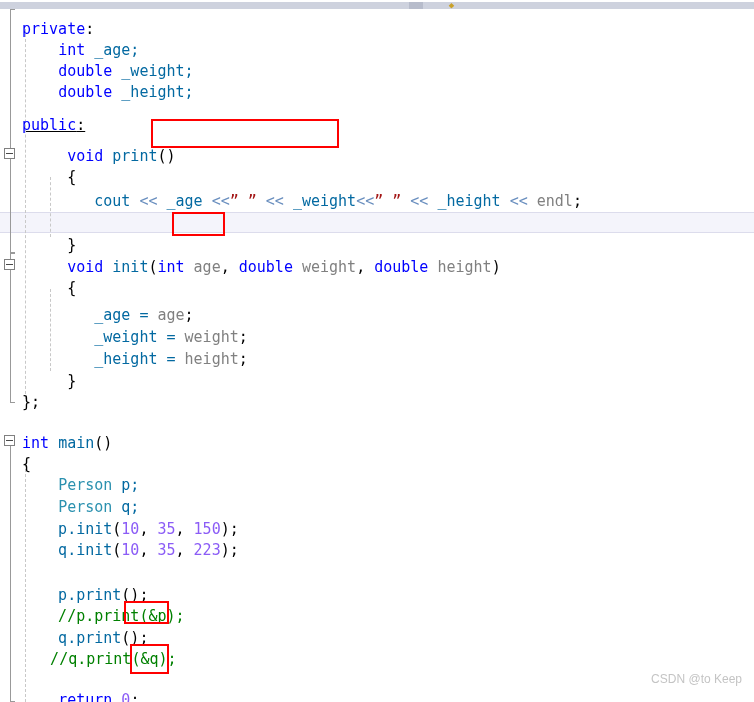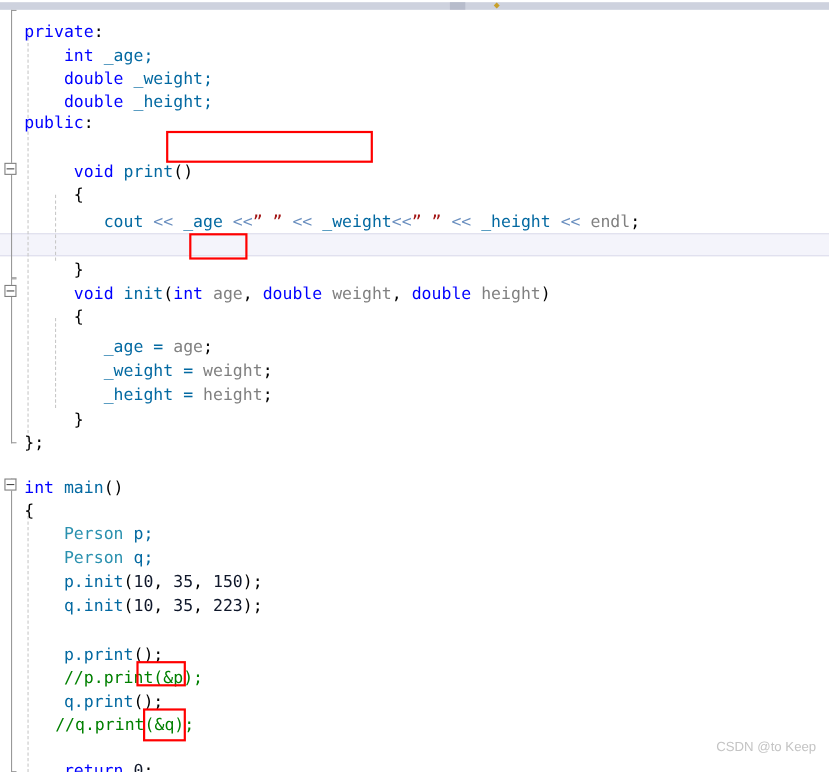--- a/index.html
+++ b/index.html
@@ -125,21 +125,21 @@
   }
 
   
   .kw   { color: #0000ff; }
   .cmt  { color: #008000; }
   .typ  { color: #2b91af; }
   .str  { color: #a31515; }
   .op   { color: #6a8fbf; }
   .id   { color: #0369a1; }
   .dim  { color: #808080; }
-  .num  { color: #0f172a; }
+  .num  { color: #8b5cf6; }
   .pun  { color: #000000; }
 
   
   .anno-box {
     position: absolute;
     border: 2px solid #ff0000;
     box-sizing: border-box;
     pointer-events: none;
   }
 
@@ -181,21 +181,21 @@
   <div class="indent-guide" style="left:25px; top:20px;  height:370px;"></div>
   <div class="indent-guide" style="left:50px; top:168px; height:60px;"></div>
   <div class="indent-guide" style="left:50px; top:280px; height:82px;"></div>
   <div class="indent-guide" style="left:25px; top:455px; height:238px;"></div>
 
   <div id="code-lines">
       <div class="code-line" style="top: 10px; left: 22px;"><span class="kw">private</span><span class="pun">:</span></div>
       <div class="code-line" style="top: 31px; left: 22px;"><span class="pun">    </span><span class="kw">int</span><span class="id"> _age;</span></div>
       <div class="code-line" style="top: 52px; left: 22px;"><span class="pun">    </span><span class="kw">double</span><span class="id"> _weight;</span></div>
       <div class="code-line" style="top: 73px; left: 22px;"><span class="pun">    </span><span class="kw">double</span><span class="id"> _height;</span></div>
-      <div class="code-line" style="top: 92px; left: 22px;"><span class="kw">public</span><span class="pun">:</span></div>
+      <div class="code-line" style="top: 106px; left: 22px; text-decoration: underline;"><span class="kw">public</span><span class="pun">:</span></div>
       <div class="code-line" style="top: 115px; left: 22px;"><span class="pun">    </span></div>
       <div class="code-line" style="top: 137px; left: 22px;"><span class="pun">     </span><span class="kw">void</span><span class="pun"> </span><span class="id">print</span><span class="pun">()</span></div>
       <div class="code-line" style="top: 158px; left: 22px;"><span class="pun">     {</span></div>
       <div class="code-line" style="top: 182px; left: 22px;"><span class="pun">        </span><span class="id">cout</span><span class="pun"> </span><span class="op">&lt;&lt;</span><span class="id"> _age </span><span class="op">&lt;&lt;</span><span class="str">” ”</span><span class="pun"> </span><span class="op">&lt;&lt;</span><span class="id"> _weight</span><span class="op">&lt;&lt;</span><span class="str">” ”</span><span class="pun"> </span><span class="op">&lt;&lt;</span><span class="id"> _height </span><span class="op">&lt;&lt;</span><span class="pun"> </span><span class="dim">endl</span><span class="pun">;</span></div>
       <div class="code-line" style="top: 204px; left: 22px;"><span class="pun">        </span></div>
       <div class="code-line" style="top: 226px; left: 22px;"><span class="pun">     }</span></div>
       <div class="code-line" style="top: 248px; left: 22px;"><span class="pun">     </span><span class="kw">void</span><span class="pun"> </span><span class="id">init</span><span class="pun">(</span><span class="kw">int</span><span class="pun"> </span><span class="dim">age</span><span class="pun">, </span><span class="kw">double</span><span class="pun"> </span><span class="dim">weight</span><span class="pun">, </span><span class="kw">double</span><span class="pun"> </span><span class="dim">height</span><span class="pun">)</span></div>
       <div class="code-line" style="top: 269px; left: 22px;"><span class="pun">     {</span></div>
       <div class="code-line" style="top: 296px; left: 22px;"><span class="id">        _age = </span><span class="dim">age</span><span class="pun">;</span></div>
       <div class="code-line" style="top: 318px; left: 22px;"><span class="id">        _weight = </span><span class="dim">weight</span><span class="pun">;</span></div>

